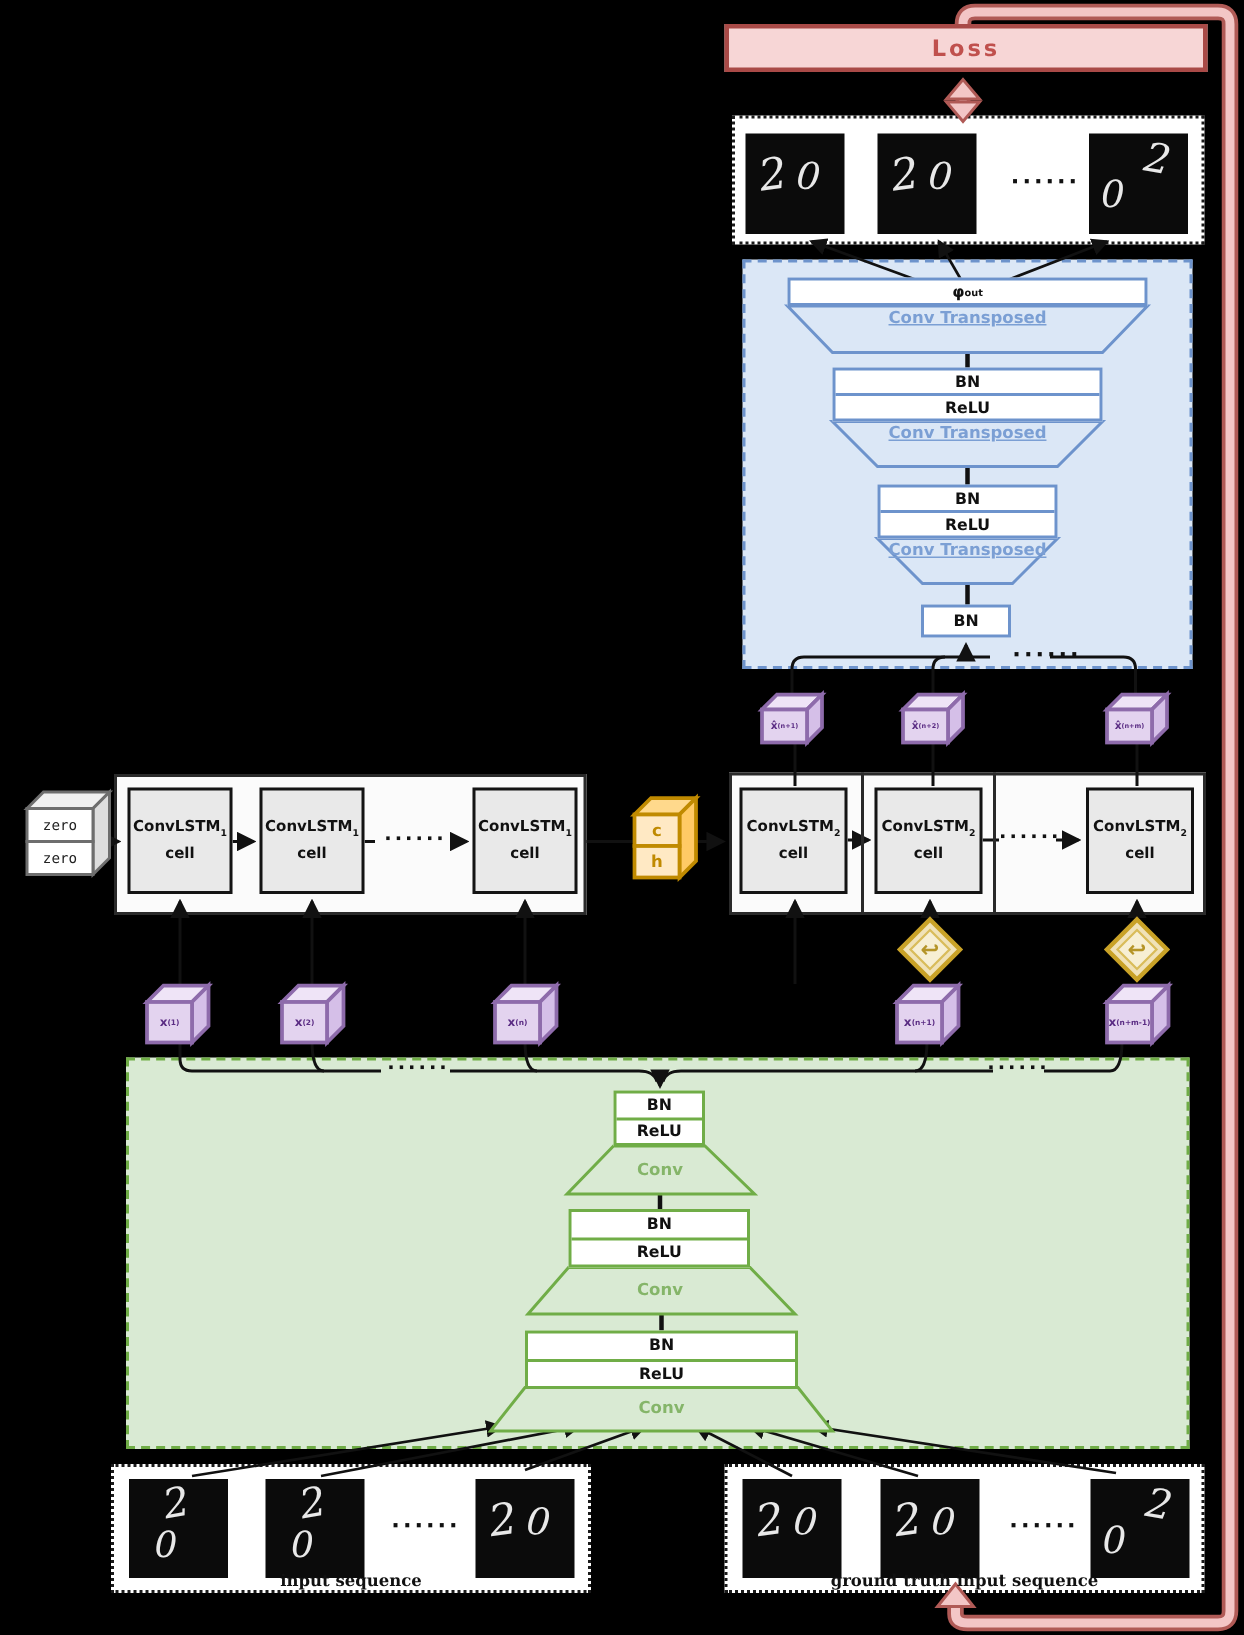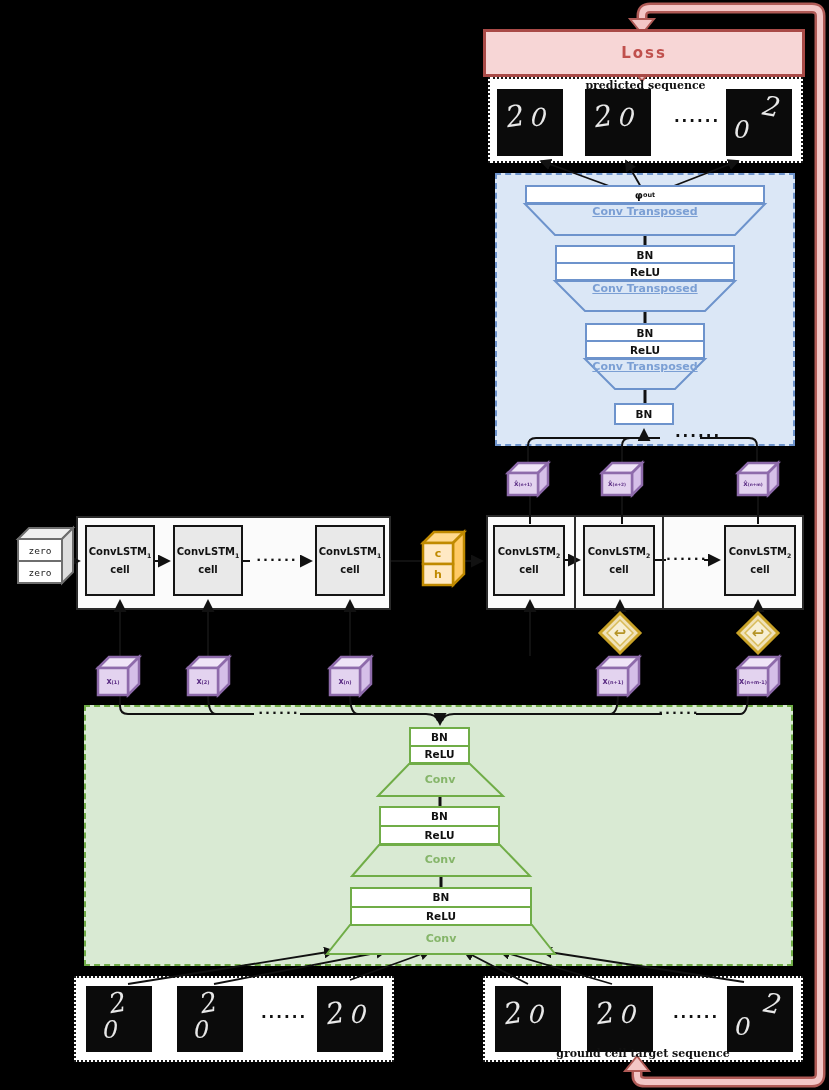--- a/index.html
+++ b/index.html
@@ -234,25 +234,24 @@
     <g>
       <path d="M642,63 V71" fill="none" stroke="#b05a56" stroke-width="10"></path>
       <path d="M642,63 V71" fill="none" stroke="#f3c6c6" stroke-width="5"></path>
       <polygon points="631,66 653,66 642,53" fill="#f3c6c6" stroke="#b05a56" stroke-width="2"></polygon>
       <polygon points="631,68 653,68 642,81" fill="#f3c6c6" stroke="#b05a56" stroke-width="2"></polygon>
     </g>
   </svg>
 
   <div class="abs" style="z-index:4;left:0;top:0;width:829px;height:1090px">
 
-    <div class="loss-box" style="left:483px;top:29px;width:322px;height:48px">
+    <div class="loss-box" style="left:483px;top:16px;width:322px;height:32px">
       <span>Loss</span>
     </div>
 
-    <div class="seq-label" style="left:488px;top:79px;width:315px">predicted sequence</div>
     <div class="tile" style="left:497px;top:89px;width:66px;height:67px" data-layout="row">
       <span class="d1">2</span>
       <span class="d2">0</span>
     </div>
     <div class="tile" style="left:585px;top:89px;width:66px;height:67px" data-layout="row">
       <span class="d1">2</span>
       <span class="d2">0</span>
     </div>
     <div class="dots" style="left:662px;top:112px;width:70px">······</div>
     <div class="tile" style="left:726px;top:89px;width:66px;height:67px" data-layout="diag">
@@ -379,30 +378,31 @@
     </div>
     <div class="tile" style="left:177px;top:986px;width:66px;height:66px" data-layout="stacked">
       <span class="d1">2</span>
       <span class="d2">0</span>
     </div>
     <div class="dots" style="left:254px;top:1008px;width:60px">······</div>
     <div class="tile" style="left:317px;top:986px;width:66px;height:66px" data-layout="row">
       <span class="d1">2</span>
       <span class="d2">0</span>
     </div>
+    <div class="seq-label" style="left:74px;top:1047px;width:320px">input sequence</div>
 
     <div class="tile" style="left:495px;top:986px;width:66px;height:66px" data-layout="row">
       <span class="d1">2</span>
       <span class="d2">0</span>
     </div>
     <div class="tile" style="left:587px;top:986px;width:66px;height:66px" data-layout="row">
       <span class="d1">2</span>
       <span class="d2">0</span>
     </div>
     <div class="dots" style="left:663px;top:1008px;width:66px">······</div>
     <div class="tile" style="left:727px;top:986px;width:66px;height:66px" data-layout="diag">
       <span class="d1">0</span>
       <span class="d2">2</span>
     </div>
-    <div class="seq-label" style="left:483px;top:1047px;width:320px">ground cell target sequence</div>
+    <div class="seq-label" style="left:483px;top:1047px;width:320px">ground truth input sequence</div>
 
   </div>
 </div>
 
 </body></html>

